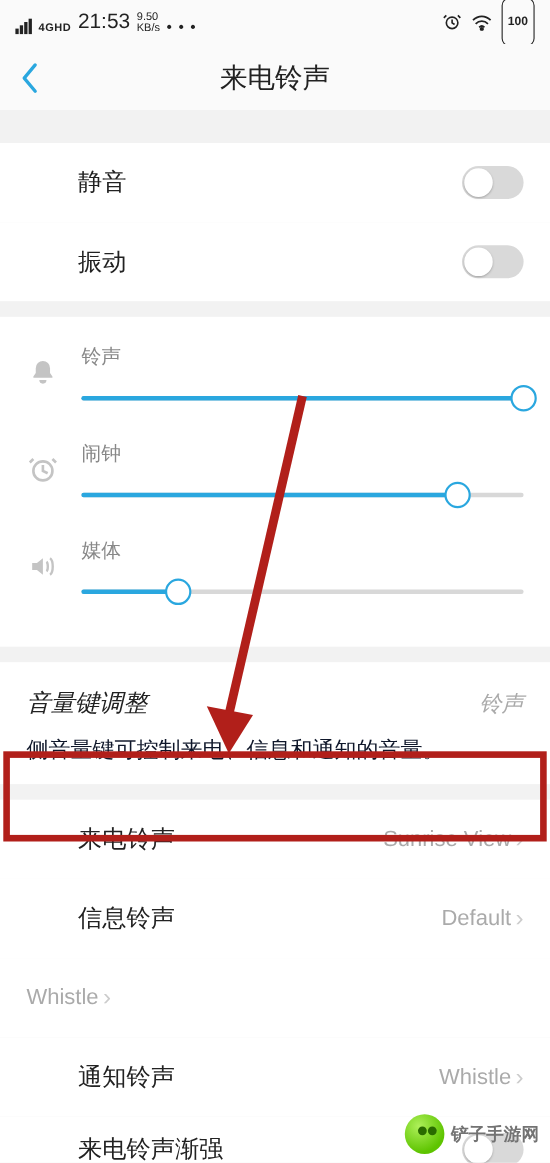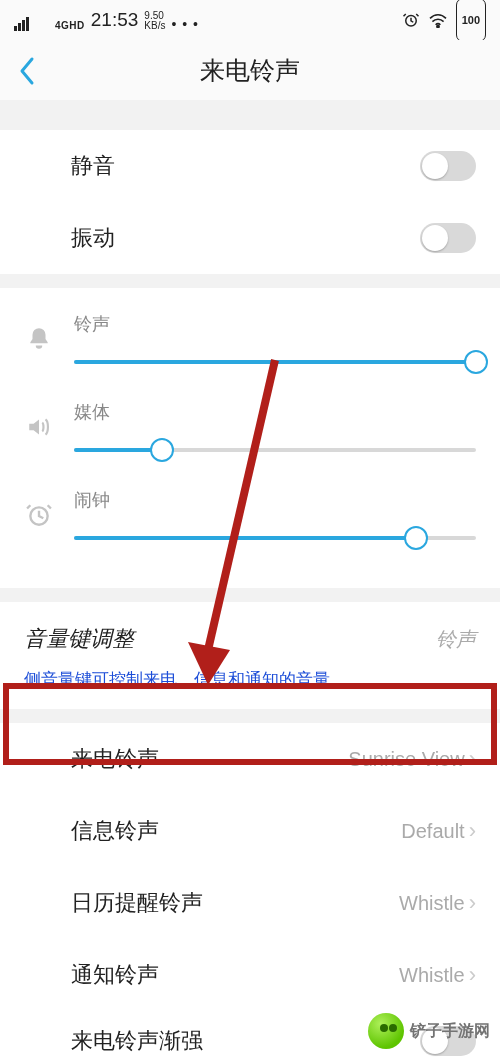--- a/index.html
+++ b/index.html
@@ -6,21 +6,21 @@
   html, body { width: 500px; height: 1057px; font-family: -apple-system, "Helvetica Neue", Arial, sans-serif; background: #f2f2f2; color: #222; overflow: hidden; position: relative; }
   .statusbar { height: 40px; background: #fafafa; display: flex; align-items: center; justify-content: space-between; padding: 0 14px; font-size: 13px; }
   .sb-left { display: flex; align-items: flex-end; gap: 6px; }
   .sb-right { display: flex; align-items: center; gap: 8px; }
   .sb-signal { display: flex; align-items: flex-end; gap: 1px; }
   .sb-signal span { width: 3px; background: #222; display: inline-block; }
   .sb-signal span:nth-child(1){height:5px}
   .sb-signal span:nth-child(2){height:8px}
   .sb-signal span:nth-child(3){height:11px}
   .sb-signal span:nth-child(4){height:14px}
-  .sb-hd { font-size: 10px; font-weight: 700; letter-spacing: 0.5px; margin-left: 20px; }
+  .sb-hd { font-size: 10px; font-weight: 700; letter-spacing: 0.5px; }
   .sb-time { font-size: 19px; font-weight: 500; }
   .sb-speed { font-size: 10px; line-height: 1; text-align: left; }
   .sb-dots { font-size: 14px; letter-spacing: 1px; line-height: 1; }
   .sb-batt { border: 1.5px solid #222; border-radius: 7px; font-size: 11px; padding: 15px 5px; font-weight: 700; }
   .header { height: 60px; background: #fafafa; display: flex; align-items: center; position: relative; }
   .back { position: absolute; left: 10px; top: 14px; width: 34px; height: 34px; display: flex; align-items: center; justify-content: center; }
   .title { width: 100%; text-align: center; font-size: 25px; font-weight: 500; color: #222; }
   .gap { height: 30px; background: #f2f2f2; }
   .gap-sm { height: 14px; background: #f2f2f2; }
   .row { background: #fff; display: flex; align-items: center; justify-content: space-between; padding: 0 24px; height: 72px; font-size: 22px; }
@@ -33,21 +33,21 @@
   .slider-icon { width: 30px; height: 42px; display: flex; align-items: center; justify-content: center; color: #bdbdbd; flex-shrink: 0; margin-top: 6px; }
   .slider-main { flex: 1; }
   .slider-label { font-size: 18px; color: #888; margin-bottom: 12px; }
   .slider-track { position: relative; height: 28px; }
   .track-bg { position: absolute; top: 12px; left: 0; right: 0; height: 4px; background: #d8d8d8; border-radius: 2px; }
   .track-fill { position: absolute; top: 12px; left: 0; height: 4px; background: #2aa7df; border-radius: 2px; }
   .track-thumb { position: absolute; width: 24px; height: 24px; border-radius: 50%; background: #fff; border: 2px solid #2aa7df; top: 2px; transform: translateX(-50%); }
   .section2 { background: #fff; padding: 22px 24px 18px 24px; }
   .sec-head { display: flex; justify-content: space-between; align-items: center; font-size: 22px; font-style: italic; }
   .sec-head .val { color: #aaa; font-size: 20px; }
-  .sec-note { color: #1d4ed8; font-size: 17px; margin-top: 14px; }
+  .sec-note { color: #0f172a; font-size: 20px; margin-top: 14px; }
   .hl-box { position: absolute; border: 6px solid #b11f1a; left: 3px; right: 3px; top: 683px; height: 82px; pointer-events: none; z-index: 40; }
   .arrow-svg { position: absolute; left: 180px; top: 350px; width: 110px; height: 340px; z-index: 50; pointer-events: none; }
   .chev { color: #ccc; font-size: 22px; }
   .watermark { position: absolute; right: 10px; bottom: 8px; display: flex; align-items: center; gap: 6px; z-index: 60; }
   .wm-logo { width: 36px; height: 36px; border-radius: 50%; background: radial-gradient(circle at 35% 30%, #aef05a, #5ec400 70%); position: relative; }
   .wm-logo::after { content:""; position:absolute; width:8px; height:8px; border-radius:50%; background:#2a6b00; top:11px; left:12px; box-shadow: 9px 0 #2a6b00; }
   .wm-text { font-size: 16px; font-weight: 600; color: #737373; }
   svg { display: block; }
 </style>
 </head>
@@ -124,50 +124,50 @@
       <div class="slider-label">铃声</div>
       <div class="slider-track">
         <div class="track-bg"></div>
           <div class="track-fill" style="width:100%"></div>
           <div class="track-thumb" style="left:100%"></div>
       </div>
     </div>
   </div>
   <div class="slider-row">
     <div class="slider-icon">
+      <svg width="26" height="26" viewBox="0 0 24 24" fill="none" stroke="#c4c4c4" stroke-width="2.2">
+          <circle cx="12" cy="13" r="8"></circle>
+          <path d="M12 8v5l4 2M4 3L1 6M20 3l3 3"></path>
+        </svg>
+    </div>
+    <div class="slider-main">
+      <div class="slider-label">闹钟</div>
+      <div class="slider-track">
+        <div class="track-bg"></div>
+          <div class="track-fill" style="width:85%"></div>
+          <div class="track-thumb" style="left:85%"></div>
+      </div>
+    </div>
+  </div>
+  <div class="slider-row">
+    <div class="slider-icon">
       <svg width="26" height="26" viewBox="0 0 24 24" fill="#c4c4c4">
           <path d="M3 9v6h4l5 4V5L7 9H3z"></path>
           <path d="M15 8c1.5 1 1.5 7 0 8M18 5c3 2 3 12 0 14" stroke="#c4c4c4" stroke-width="2" fill="none"></path>
         </svg>
     </div>
     <div class="slider-main">
       <div class="slider-label">媒体</div>
       <div class="slider-track">
         <div class="track-bg"></div>
           <div class="track-fill" style="width:22%"></div>
           <div class="track-thumb" style="left:22%"></div>
       </div>
     </div>
   </div>
-  <div class="slider-row">
-    <div class="slider-icon">
-      <svg width="26" height="26" viewBox="0 0 24 24" fill="none" stroke="#c4c4c4" stroke-width="2.2">
-          <circle cx="12" cy="13" r="8"></circle>
-          <path d="M12 8v5l4 2M4 3L1 6M20 3l3 3"></path>
-        </svg>
-    </div>
-    <div class="slider-main">
-      <div class="slider-label">闹钟</div>
-      <div class="slider-track">
-        <div class="track-bg"></div>
-          <div class="track-fill" style="width:85%"></div>
-          <div class="track-thumb" style="left:85%"></div>
-      </div>
-    </div>
-  </div>
 </div>
 
 <div class="gap-sm"></div>
 
 <div class="section2">
   <div class="sec-head">
     <span>音量键调整</span>
     <span class="val">铃声</span>
   </div>
   <div class="sec-note">侧音量键可控制来电、信息和通知的音量。</div>
@@ -183,21 +183,20 @@
     </span>
 </div>
 <div class="row">
   <span class="label">信息铃声</span>
   <span class="value">
       <span>Default</span>
       <span class="chev">›</span>
     </span>
 </div>
 <div class="row">
-  <span class="label">日历提醒铃声</span>
   <span class="value">
       <span>Whistle</span>
       <span class="chev">›</span>
     </span>
 </div>
 <div class="row">
   <span class="label">通知铃声</span>
   <span class="value">
       <span>Whistle</span>
       <span class="chev">›</span>

